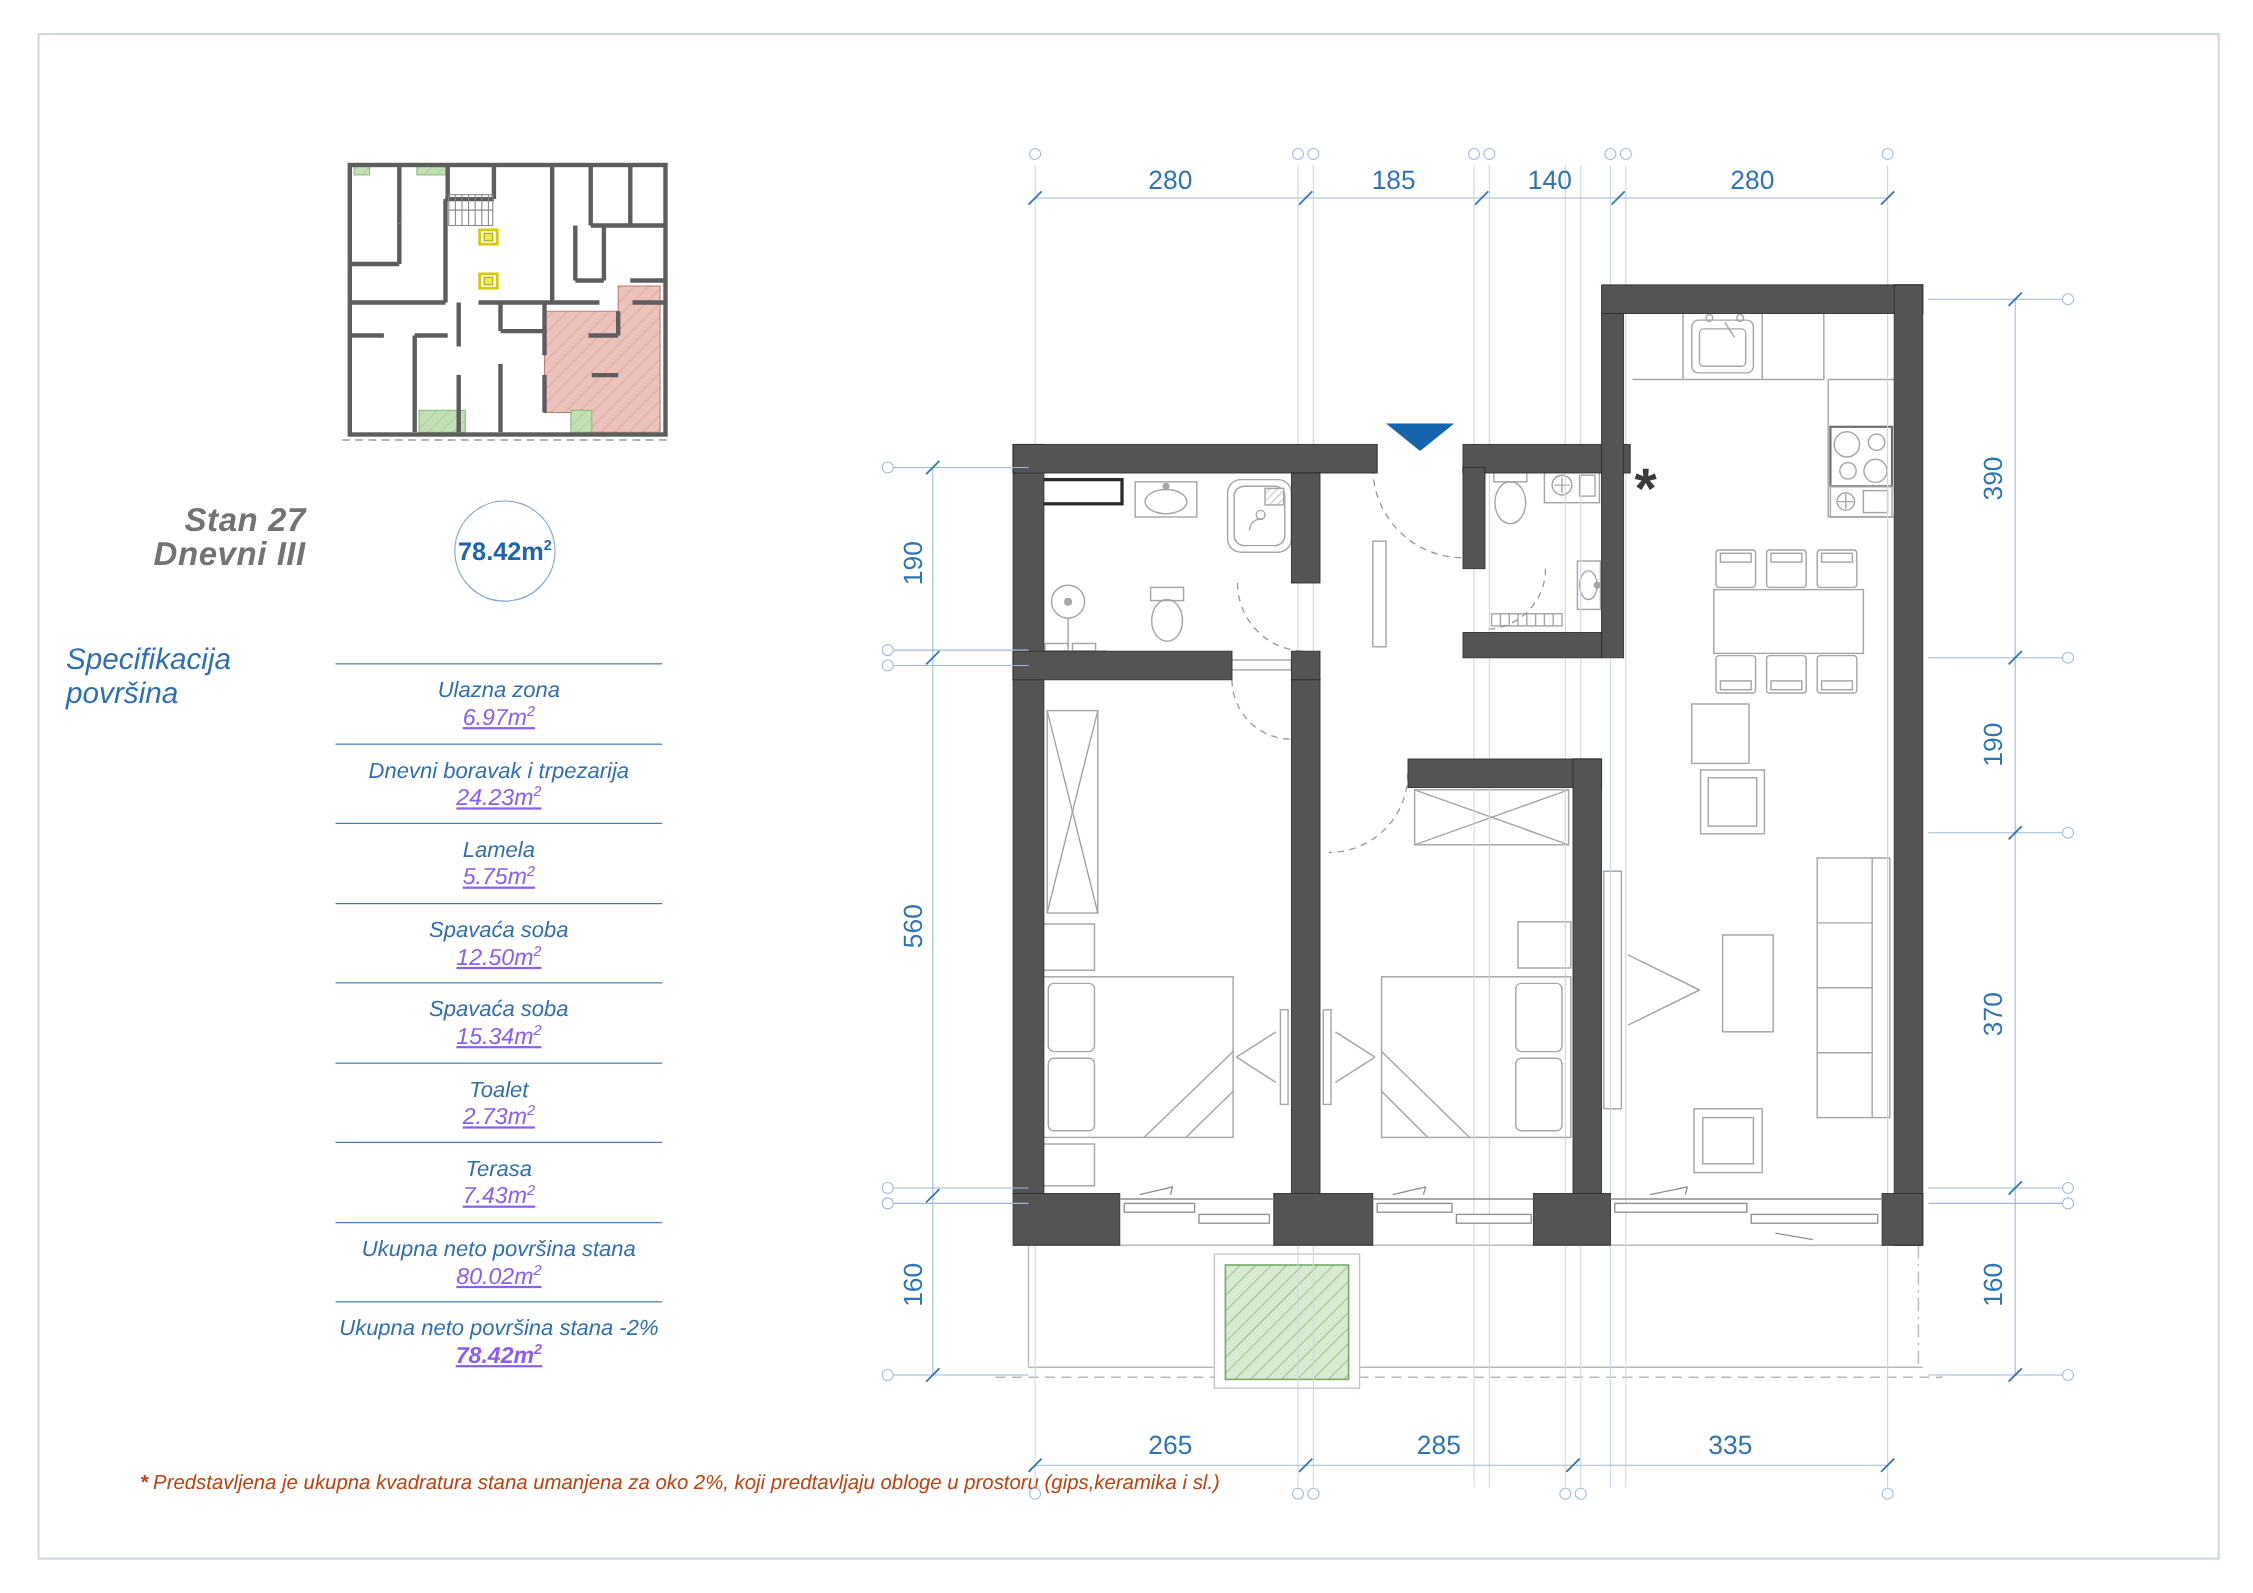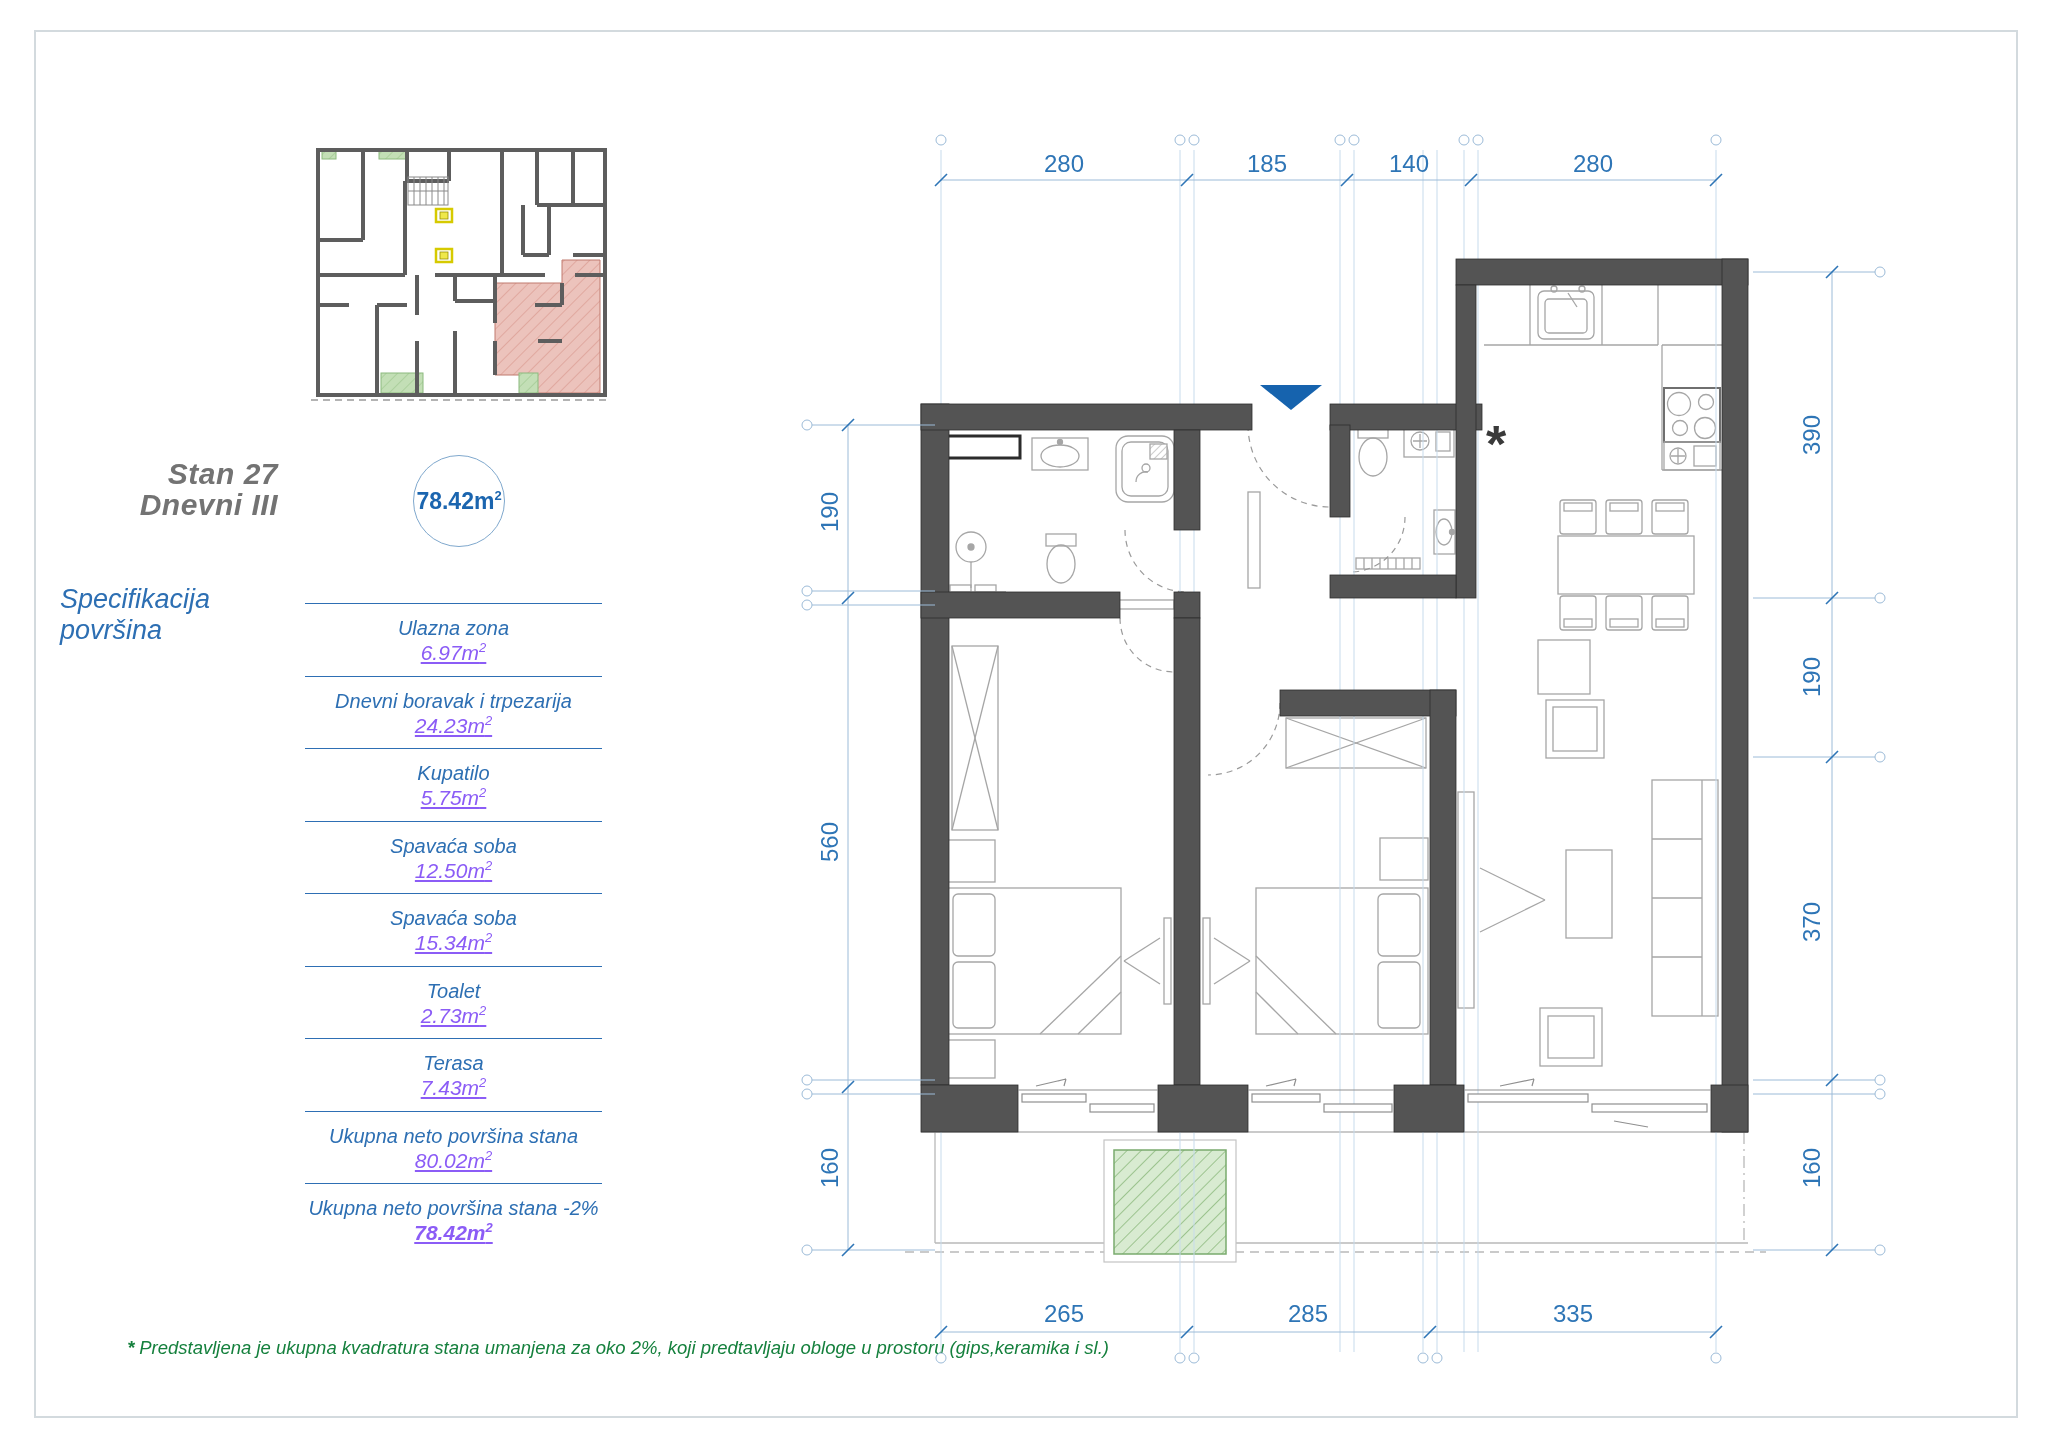--- a/index.html
+++ b/index.html
@@ -27,21 +27,21 @@
     position:absolute;left:60px;top:584px;width:210px;text-align:left;
     color:#2d6fb3;font-size:27px;font-style:italic;line-height:31px;
   }
   .spec-list{position:absolute;left:305px;top:603px;width:297px;text-align:center;}
   .spec-item{height:72.5px;border-top:1.6px solid #2e6fb4;box-sizing:border-box;padding-top:13px;}
   .spec-label{color:#2d6fb3;font-size:20px;font-style:italic;line-height:22px;white-space:nowrap;}
   .spec-value{color:#8b5cf6;font-size:21px;font-style:italic;line-height:24px;margin-top:2px;text-decoration:underline;}
   .spec-value sup{font-size:13px;line-height:0;}
   .spec-item:last-child .spec-value{font-weight:bold;}
   .footnote{
-    position:absolute;left:128px;top:1337px;color:#15803d;font-size:18.5px;font-style:italic;
+    position:absolute;left:128px;top:1337px;color:#c2410c;font-size:18.5px;font-style:italic;
   }
   .footnote .mark{font-weight:bold;font-style:normal;margin-right:4px;}
   
   .mini-plan{position:absolute;left:297px;top:145px;}
   .main-plan{position:absolute;left:660px;top:90px;}
   svg text{font-family:"Liberation Sans", sans-serif;}
   .dimtxt{fill:#2e75b6;font-size:24px;}
 </style>
 </head>
 <body>
@@ -111,21 +111,21 @@
 <div class="spec-list">
   <div class="spec-item">
     <div class="spec-label">Ulazna zona</div>
     <div class="spec-value"><span>6.97m</span><sup>2</sup></div>
   </div>
   <div class="spec-item">
     <div class="spec-label">Dnevni boravak i trpezarija</div>
     <div class="spec-value"><span>24.23m</span><sup>2</sup></div>
   </div>
   <div class="spec-item">
-    <div class="spec-label">Kupatilo</div>
+    <div class="spec-label">Lamela</div>
     <div class="spec-value"><span>5.75m</span><sup>2</sup></div>
   </div>
   <div class="spec-item">
     <div class="spec-label">Spavaća soba</div>
     <div class="spec-value"><span>12.50m</span><sup>2</sup></div>
   </div>
   <div class="spec-item">
     <div class="spec-label">Spavaća soba</div>
     <div class="spec-value"><span>15.34m</span><sup>2</sup></div>
   </div>

